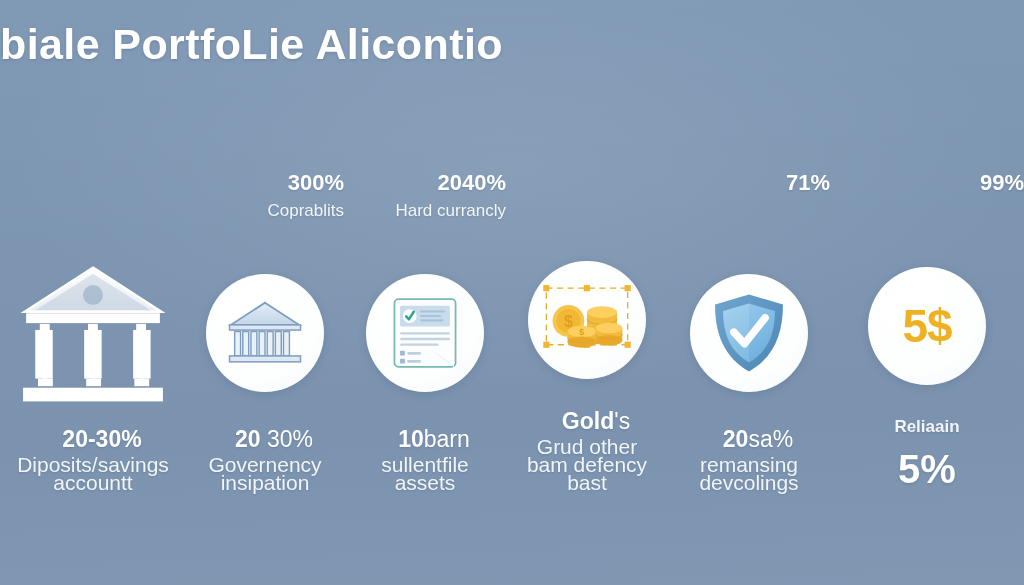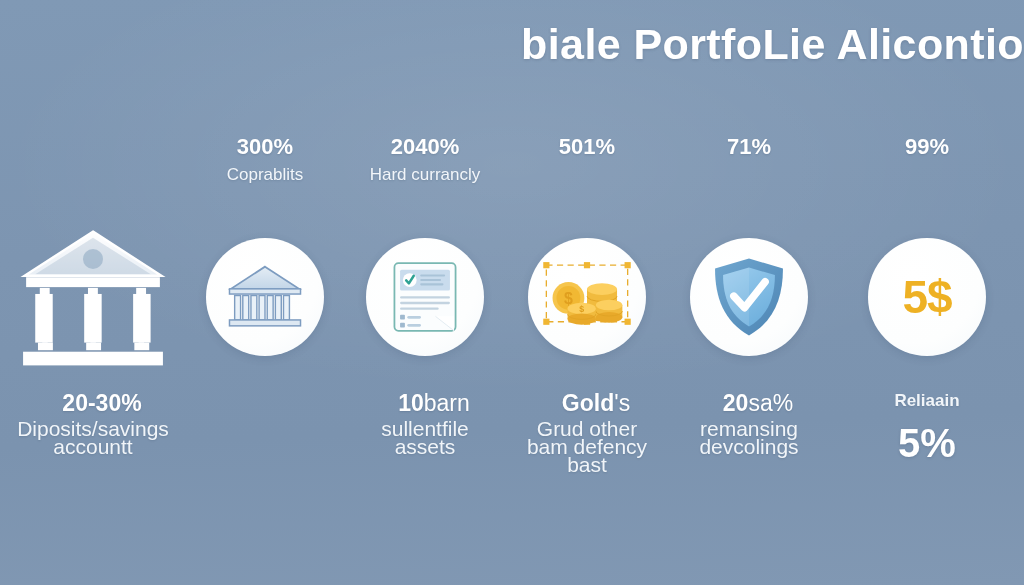--- a/index.html
+++ b/index.html
@@ -24,21 +24,21 @@
       radial-gradient(ellipse 70% 55% at 50% 28%, rgba(255,255,255,0.085) 0%, rgba(255,255,255,0.0) 72%),
       linear-gradient(178deg, #8099b5 0%, #7d95b1 42%, #7b93af 72%, #8198b3 100%);
   }
 
   
   #title {
     position: absolute;
     top: 20px;
     left: 0;
     width: 100%;
-    text-align: right;
+    text-align: left;
     color: #ffffff;
     font-size: 43px;
     font-weight: bold;
     letter-spacing: 0.4px;
     text-shadow: 0 1px 3px rgba(40,60,85,0.22);
     white-space: nowrap;
   }
 
   
   #columns {
@@ -64,22 +64,23 @@
   .col.c1 { width: 158px; }
   .col.c2 { width: 162px; }
   .col.c3 { width: 162px; }
   .col.c4 { width: 162px; }
   .col.c5 { width: 194px; }
 
   
   .top-stack {
     height: 96px;
     width: 100%;
-    text-align: center;
+    text-align: right;
     color: #ffffff;
+    margin-top: 36px;
   }
   .top-pct {
     font-size: 22px;
     font-weight: bold;
     line-height: 30px;
     text-shadow: 0 1px 2px rgba(40,60,85,0.20);
   }
   .top-sub {
     font-size: 17px;
     font-weight: normal;
@@ -242,20 +243,25 @@
               <rect x="42" y="45" width="8" height="33"></rect>
               <rect x="53" y="45" width="8" height="33"></rect>
               <rect x="64" y="45" width="8" height="33"></rect>
               <rect x="75" y="45" width="8" height="33"></rect>
             </g>
 
             <rect x="2" y="78" width="96" height="8" fill="#dde8f2" stroke="#7d9cc0" stroke-width="2"></rect>
           </svg>
         </div>
       </div>
+      <div class="bot-stack">
+        <div class="bot-pct"><span>20</span> <span class="lite">30%</span></div>
+        <div class="bot-desc" style="white-space:pre-line">Governency
+insipation</div>
+      </div>
     </div>
 
     <div class="col c2">
       <div class="top-stack">
         <div class="top-pct">2040%</div>
         <div class="top-sub">Hard currancly</div>
       </div>
       <div class="icon-slot">
         <div class="circle">
           <svg width="70" height="74" viewBox="0 0 86 92">
@@ -293,21 +299,20 @@
       </div>
       <div class="bot-stack">
         <div class="bot-pct"><span>10</span><span class="lite">barn</span></div>
         <div class="bot-desc" style="white-space:pre-line">sullentfile
 assets</div>
       </div>
     </div>
 
     <div class="col c3">
       <div class="top-stack">
-        <div class="top-pct">501%</div>
       </div>
       <div class="icon-slot">
         <div class="circle">
           <svg width="92" height="76" viewBox="0 0 104 86">
 
             <rect x="6" y="7" width="92" height="64" fill="none" stroke="#e8ad2e" stroke-width="1.5" stroke-dasharray="7 5"></rect>
             <g fill="#f0b632">
               <rect x="2.5" y="3.5" width="7" height="7"></rect>
               <rect x="94.5" y="3.5" width="7" height="7"></rect>
               <rect x="2.5" y="67.5" width="7" height="7"></rect>

